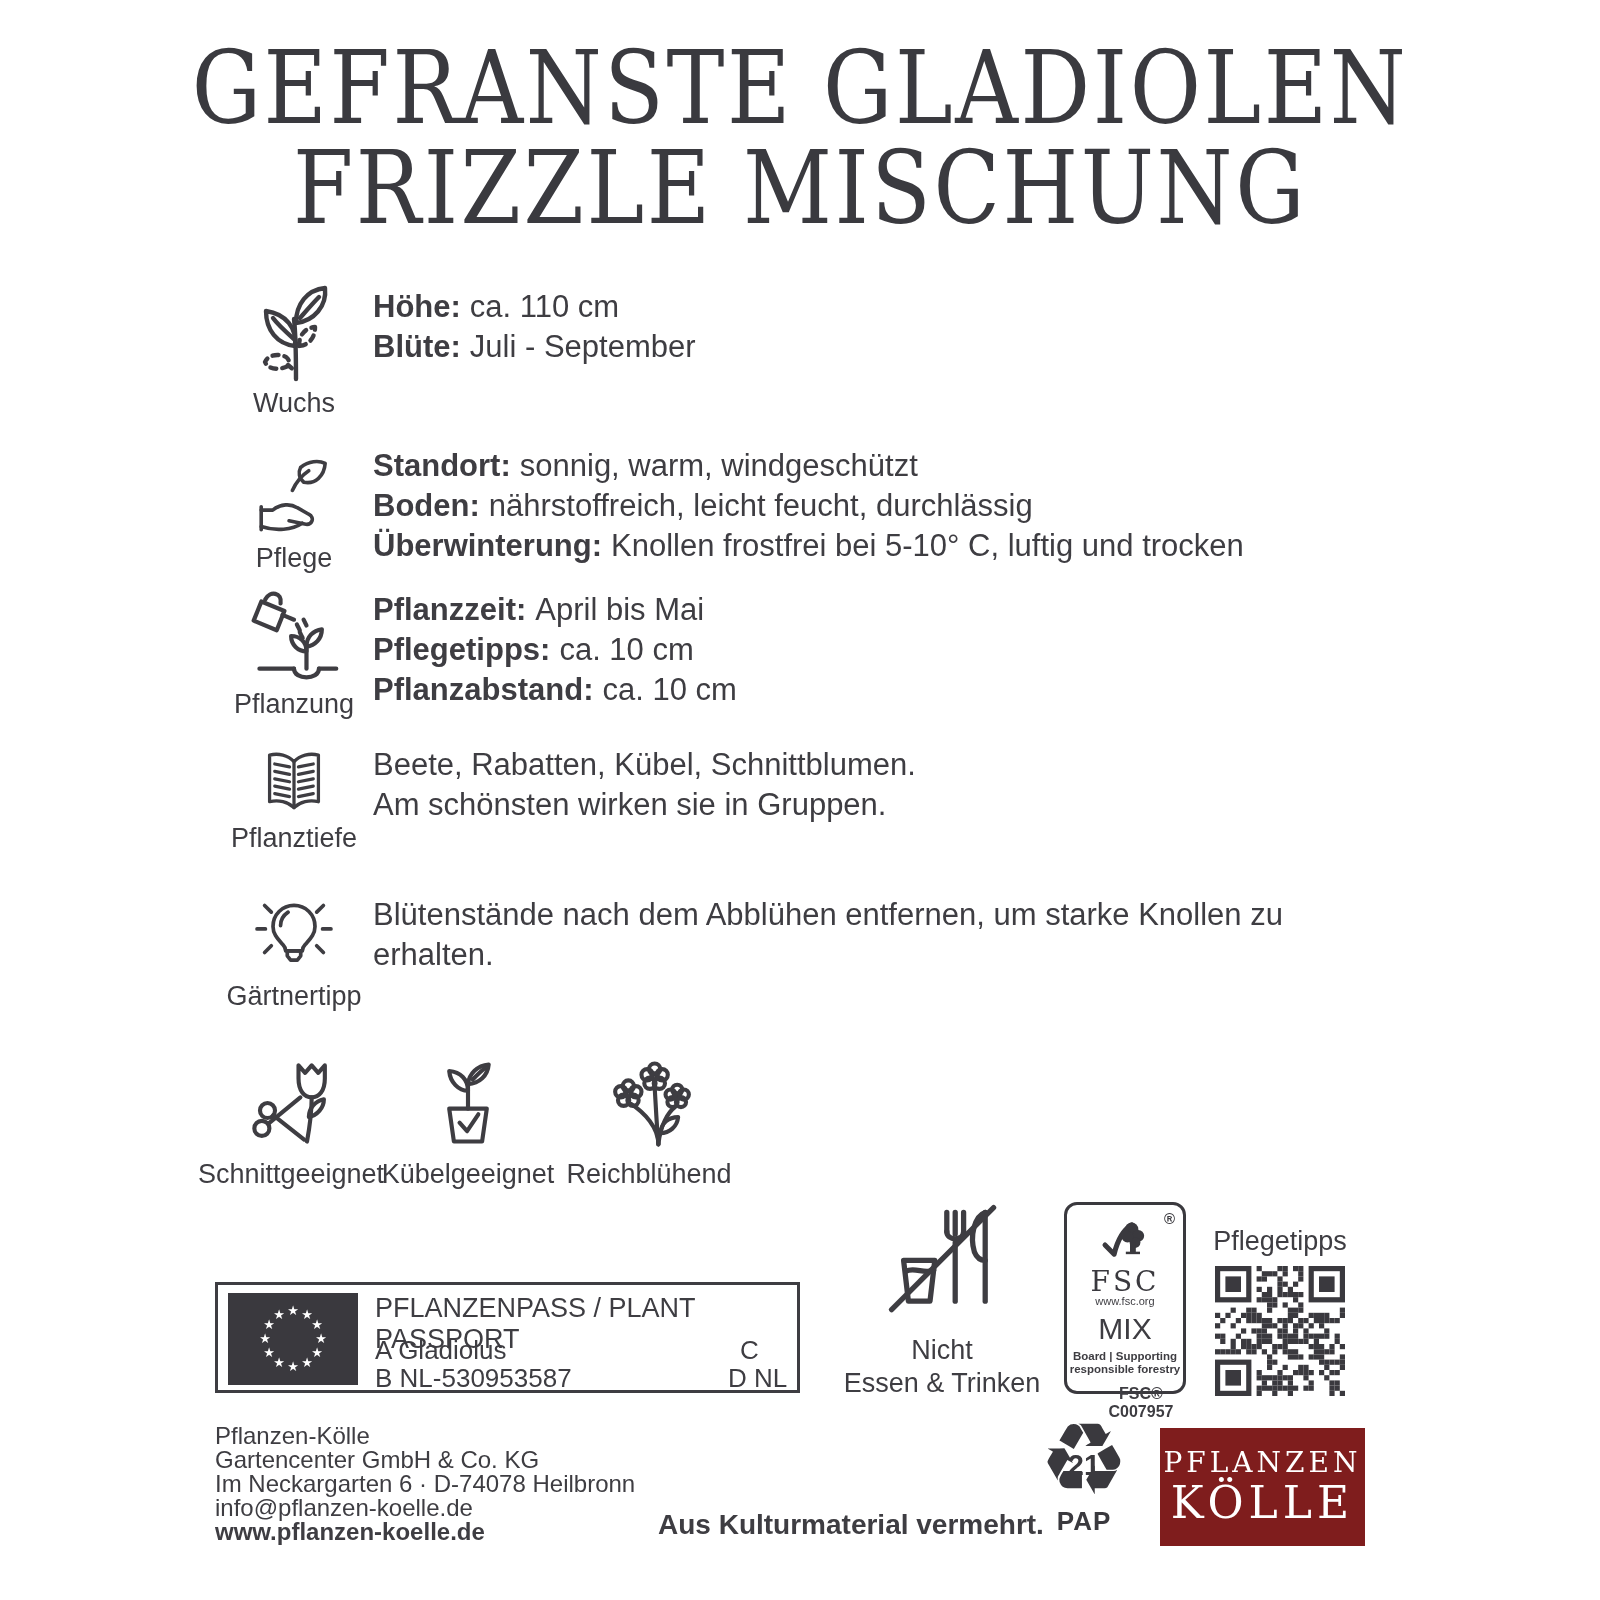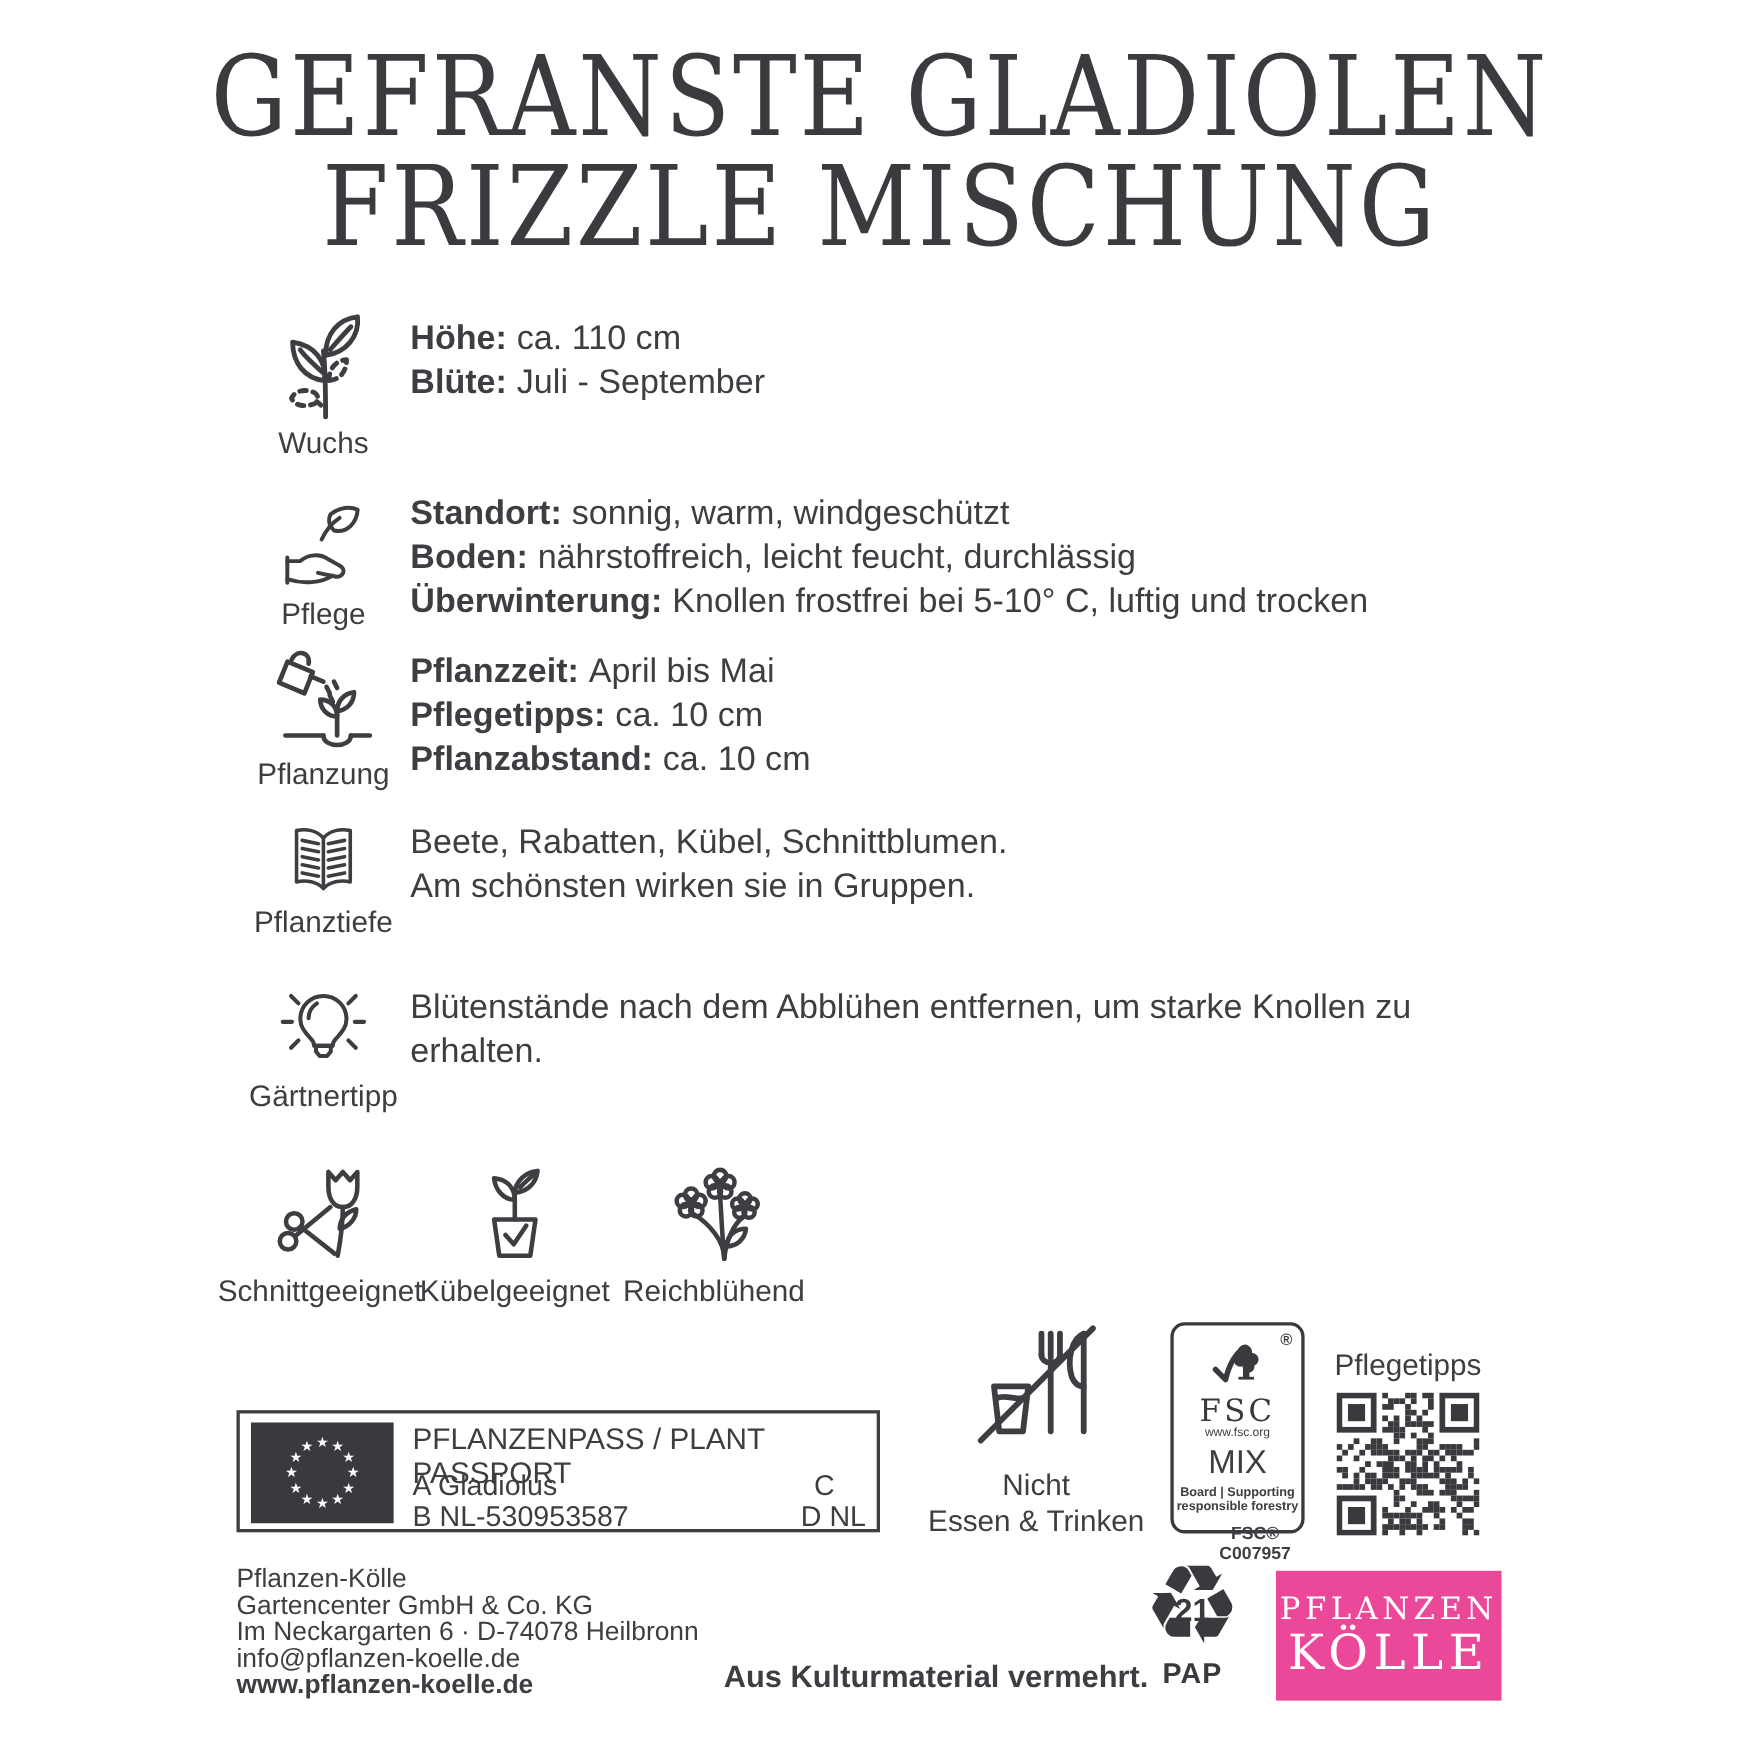--- a/index.html
+++ b/index.html
@@ -48,21 +48,21 @@
   .qr-label{font-size:27px;}
   .qr-svg{margin-top:9px;}
   
   .publisher{position:absolute;left:215px;top:1424px;font-size:24px;line-height:24px;}
   .publisher .site{font-weight:700;}
   .propagation{position:absolute;left:658px;top:1509px;font-size:28px;font-weight:700;}
   .recycling{position:absolute;left:1026px;top:1408px;width:116px;text-align:center;color:#3a393e;}
   .recycle-glyph{font-size:100px;line-height:104px;font-family:"DejaVu Sans",sans-serif;}
   .recycle-code{position:absolute;top:41px;left:0;width:100%;font-size:29px;font-weight:700;}
   .recycle-material{font-size:26px;font-weight:700;letter-spacing:1px;margin-top:-6px;}
-  .brand{position:absolute;left:1160px;top:1428px;width:205px;height:118px;background:#ec4899;
+  .brand{position:absolute;left:1160px;top:1428px;width:205px;height:118px;background:#7f1d1d;
          color:#fff;display:flex;flex-direction:column;align-items:center;justify-content:center;
          font-family:"DejaVu Serif",serif;}
   .brand-l1{font-size:28px;letter-spacing:4px;line-height:32px;}
   .brand-l2{font-size:44px;letter-spacing:5px;line-height:48px;}
 </style>
 </head>
 <body>
 
 <div class="sheet">
 

